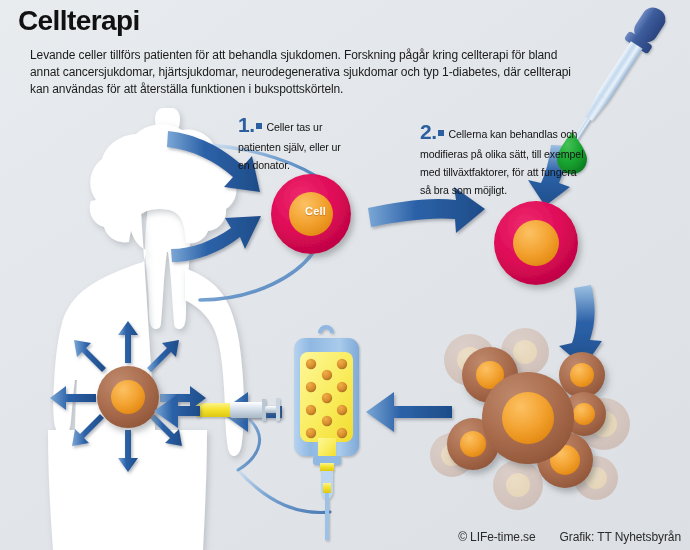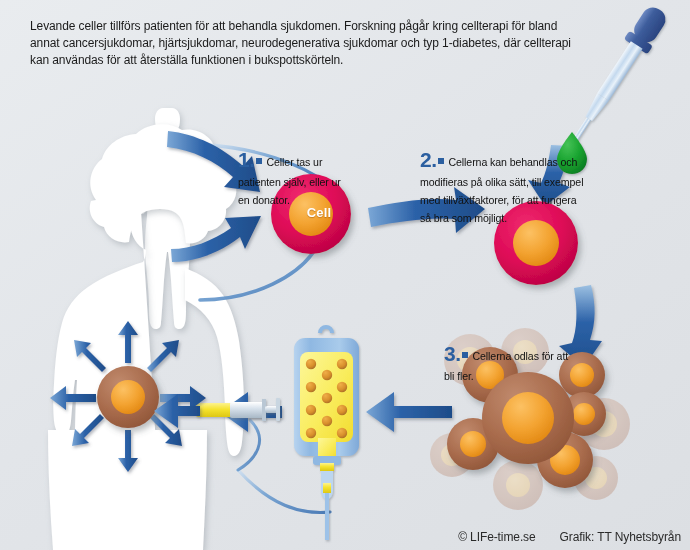--- a/index.html
+++ b/index.html
@@ -15,55 +15,56 @@
     line-height:1.05;margin:0 0 7px 0;
   }
   .lede{
     font-size:12px;color:#1b1b1b;line-height:1.40;margin:12px;width:545px;
     letter-spacing:-0.1px;
   }
   
   .lay{position:absolute;left:0;top:0;width:690px;height:550px;}
   .lay svg{display:block;}
   
-  .step{position:absolute;margin-top:35px;}
+  .step{position:absolute;}
   .step .num{
     font-size:21px;font-weight:bold;color:#2b5fa0;display:inline;
     vertical-align:-1px;letter-spacing:-0.5px;
   }
   .step .sq{
     display:inline-block;width:6px;height:6px;background:#2b5fa0;
     margin:0 5px 1px 1px;vertical-align:1px;
   }
   .step .txt{
     font-size:10.6px;color:#121212;line-height:1.33;letter-spacing:-0.1px;
   }
   #step1{left:238px;top:113px;width:110px;}
-  #step2{left:420px;top:113px;width:165px;}
+  #step2{left:420px;top:120px;width:165px;}
   #step3{left:444px;top:307px;width:135px;}
   #step4{left:210px;top:450px;width:150px;}
   
   .celllabel{
-    position:absolute;left:296px;top:205px;width:46px;text-align:center;
-    font-size:13px;font-weight:bold;color:#ffffff;letter-spacing:0.2px;
+    position:absolute;left:280px;top:205px;width:46px;text-align:right;
+    font-size:11px;font-weight:bold;color:#ffffff;letter-spacing:0.2px;
     text-shadow:0 1px 1px rgba(140,70,0,.45);
   }
   
   .credits{
     position:absolute;right:9px;bottom:6px;font-size:12px;color:#2a2a2a;
     letter-spacing:-0.1px;white-space:nowrap;
   }
   .credits .gap{display:inline-block;width:24px;}
 </style>
 </head>
 <body>
 
 <div id="stage">
 
   <div class="hdr">
+    <div class="title">Cellterapi</div>
     <div class="lede">Levande celler tillförs patienten för att behandla sjukdomen. Forskning pågår kring cellterapi för bland annat cancersjukdomar, hjärtsjukdomar, neurodegenerativa sjukdomar och typ 1-diabetes, där cellterapi kan användas för att återställa funktionen i bukspottskörteln.</div>
   </div>
 
   <div class="lay">
     <svg width="690" height="550" viewBox="0 0 690 550" xmlns="http://www.w3.org/2000/svg">
       <defs>
 
         <radialGradient id="gMagenta" cx="38%" cy="30%" r="78%">
           <stop offset="0%" stop-color="#ef2a6e"></stop>
           <stop offset="55%" stop-color="#de0a57"></stop>
@@ -413,23 +414,20 @@
   </div>
 
   <div class="step" id="step1">
     <span class="num">1.</span><span class="sq"></span><span class="txt">Celler tas ur patienten själv, eller ur en donator.</span>
   </div>
 
   <div class="step" id="step2">
     <span class="num">2.</span><span class="sq"></span><span class="txt">Cellerna kan behand­las och modifieras på olika sätt, till exempel med tillväxtfaktorer, för att fungera så bra som möjligt.</span>
   </div>
 
-  <div class="step" id="step3">
-    <span class="num">3.</span><span class="sq"></span><span class="txt">Cellerna odlas för att bli fler.</span>
-  </div>
 
 
   <div class="celllabel">Cell</div>
 
   <div class="credits">
     <span>© LIFe-time.se</span><span class="gap"></span><span>Grafik: TT Nyhetsbyrån</span>
   </div>
 
 </div>
 

